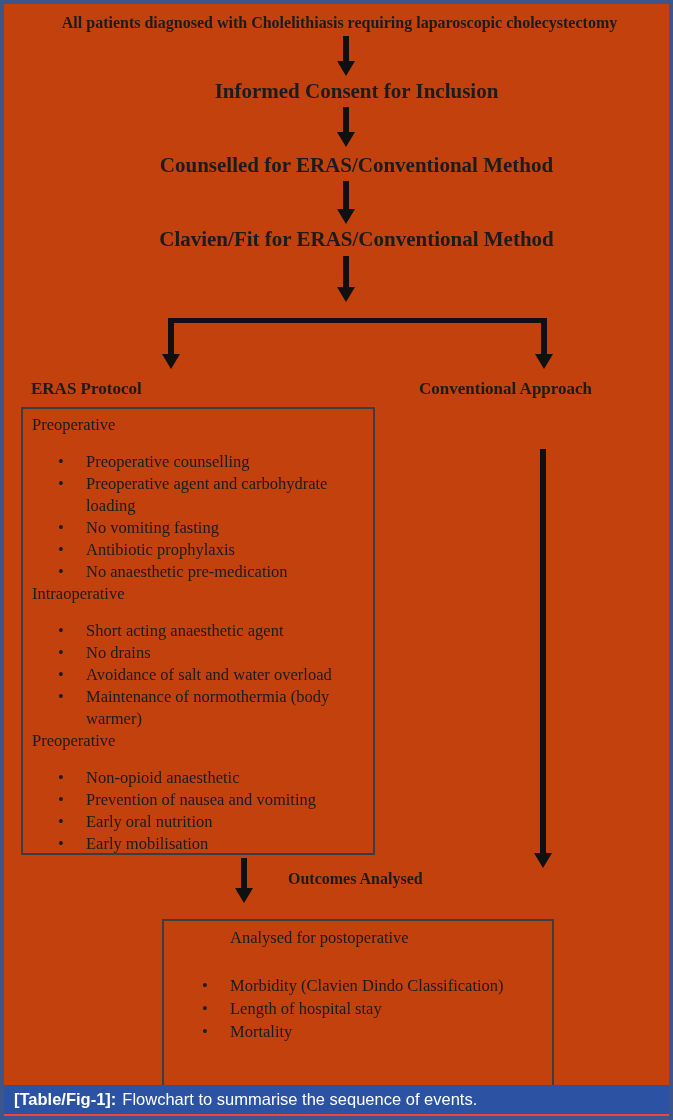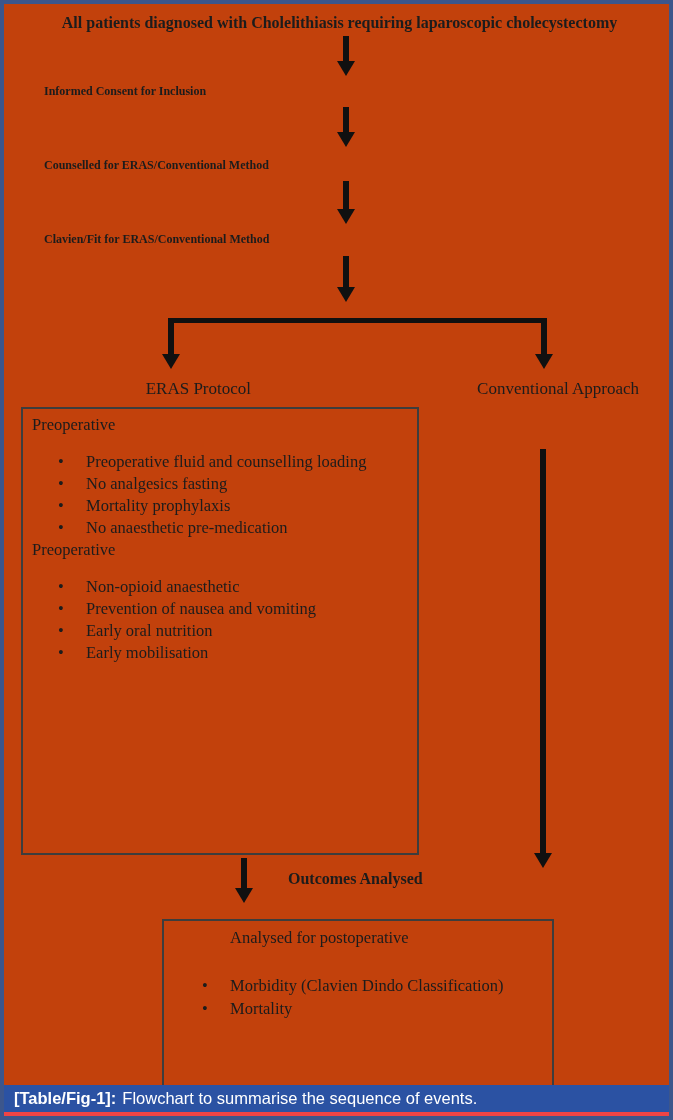--- a/index.html
+++ b/index.html
@@ -14,21 +14,21 @@
     overflow:hidden;
   }
 
   
   .flow-title {
     position:absolute; left:14px; right:8px; top:9px;
     text-align:center; font-size:16px; font-weight:bold; line-height:20px;
   }
   .step {
     position:absolute; left:40px; right:0;
-    text-align:left; font-size:12px; font-weight:bold; line-height:21px;
+    text-align:center; font-size:21px; font-weight:bold; line-height:21px;
   }
   .step-1 { top:77px; }
   .step-2 { top:151px; }
   .step-3 { top:225px; }
 
   
   .varrow {
     position:absolute; width:18px;
     display:flex; flex-direction:column; align-items:center;
   }
@@ -40,28 +40,28 @@
     border-top:15px solid #101010;
   }
   .hline {
     position:absolute; left:165px; top:314px; width:377px; height:5px;
     background:#101010;
   }
 
   
   .branch-label {
     position:absolute; top:374px; width:220px;
-    text-align:right; font-size:17px; font-weight:normal; line-height:21px;
+    text-align:left; font-size:17px; font-weight:bold; line-height:21px;
   }
   .branch-label.left  { left:27px; }
   .branch-label.right { left:415px; }
 
   
   .eras-box {
-    position:absolute; left:17px; top:403px; width:398px; height:448px;
+    position:absolute; left:17px; top:403px; width:354px; height:448px;
     box-sizing:border-box; border:2px solid #3d3d3d;
     padding:5px 10px 0 9px;
     font-size:16.5px; line-height:22px;
     overflow:hidden;
   }
   .sec-heading { font-weight:normal; }
   .eras-box ul, .outcomes-box ul {
     margin:15px 0 0 0; padding:0 0 0 24px; list-style:none;
   }
   .eras-box li, .outcomes-box li {
@@ -83,21 +83,21 @@
     font-size:16.5px; line-height:23px;
     overflow:hidden;
   }
   .ob-heading { margin-left:66px; line-height:21px; }
   .outcomes-box ul { margin-top:26px; padding-left:36px; }
 
   
   .caption-bar {
     position:absolute; left:0; right:0; bottom:0; height:31px;
     background:#2b52a3;
-    border-bottom:4px solid #ef4444;
+    border-bottom:2px solid #ef4444;
     display:flex; align-items:center;
     padding:0 10px; box-sizing:border-box;
     font-family:"Liberation Sans","DejaVu Sans",sans-serif;
     font-size:16.5px; color:#ffffff; white-space:nowrap;
   }
   .caption-bar .tag { font-weight:bold; margin-right:6px; }
 </style>
 </head>
 <body>
 
@@ -141,24 +141,34 @@
     <div class="head"></div>
   </div>
 
   <div class="branch-label left">ERAS Protocol</div>
   <div class="branch-label right">Conventional Approach</div>
 
   <div class="eras-box">
     <div class="section">
       <div class="sec-heading">Preoperative</div>
       <ul>
-          <li>Preoperative fluid and counselling loading</li>
-          <li>No analgesics fasting</li>
-          <li>Mortality prophylaxis</li>
+          <li>Preoperative counselling</li>
+          <li>Preoperative agent and carbohydrate loading</li>
+          <li>No vomiting fasting</li>
+          <li>Antibiotic prophylaxis</li>
           <li>No anaesthetic pre-medication</li>
+        </ul>
+    </div>
+    <div class="section">
+      <div class="sec-heading">Intraoperative</div>
+      <ul>
+          <li>Short acting anaesthetic agent</li>
+          <li>No drains</li>
+          <li>Avoidance of salt and water overload</li>
+          <li>Maintenance of normothermia (body warmer)</li>
         </ul>
     </div>
     <div class="section">
       <div class="sec-heading">Preoperative</div>
       <ul>
           <li>Non-opioid anaesthetic</li>
           <li>Prevention of nausea and vomiting</li>
           <li>Early oral nutrition</li>
           <li>Early mobilisation</li>
         </ul>
@@ -174,20 +184,21 @@
     <div class="shaft"></div>
     <div class="head"></div>
   </div>
 
   <div class="outcomes-label">Outcomes Analysed</div>
 
   <div class="outcomes-box">
     <div class="ob-heading">Analysed for postoperative</div>
     <ul>
         <li>Morbidity (Clavien Dindo Classification)</li>
+        <li>Length of hospital stay</li>
         <li>Mortality</li>
       </ul>
   </div>
 
   <div class="caption-bar">
     <span class="tag">[Table/Fig-1]:</span>
     <span class="cap-text">Flowchart to summarise the sequence of events.</span>
   </div>
 
 </div>

